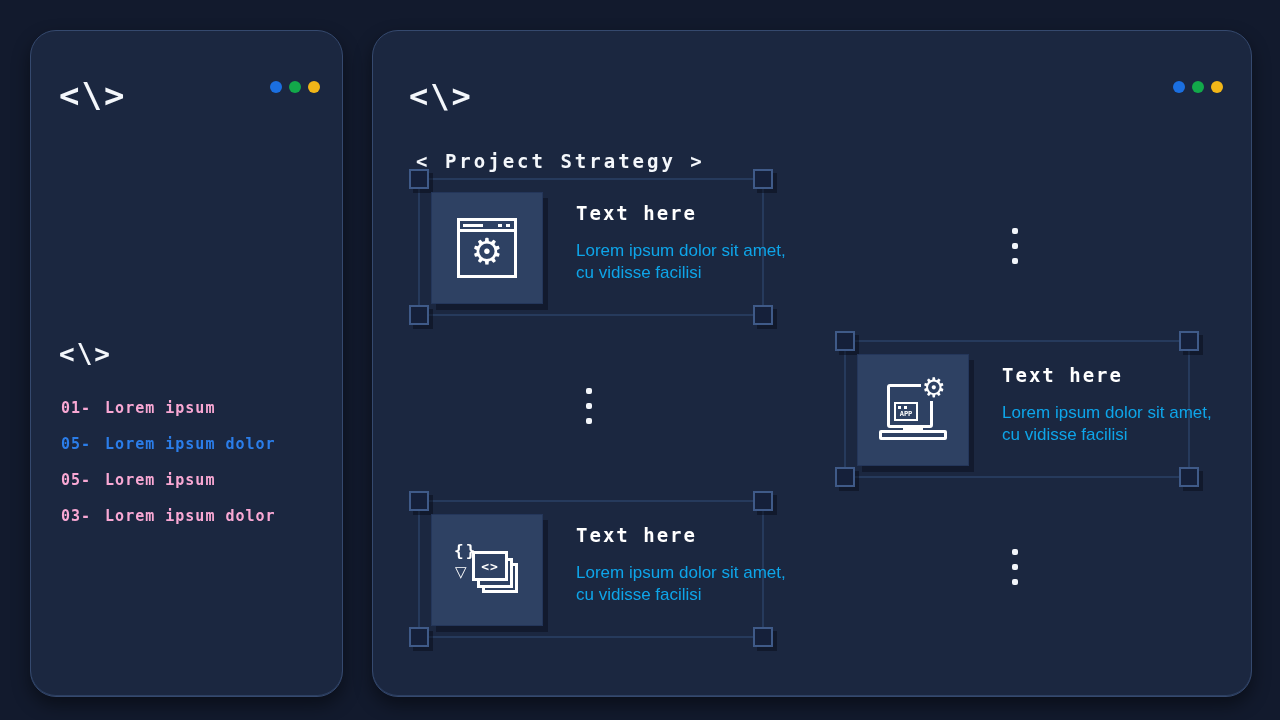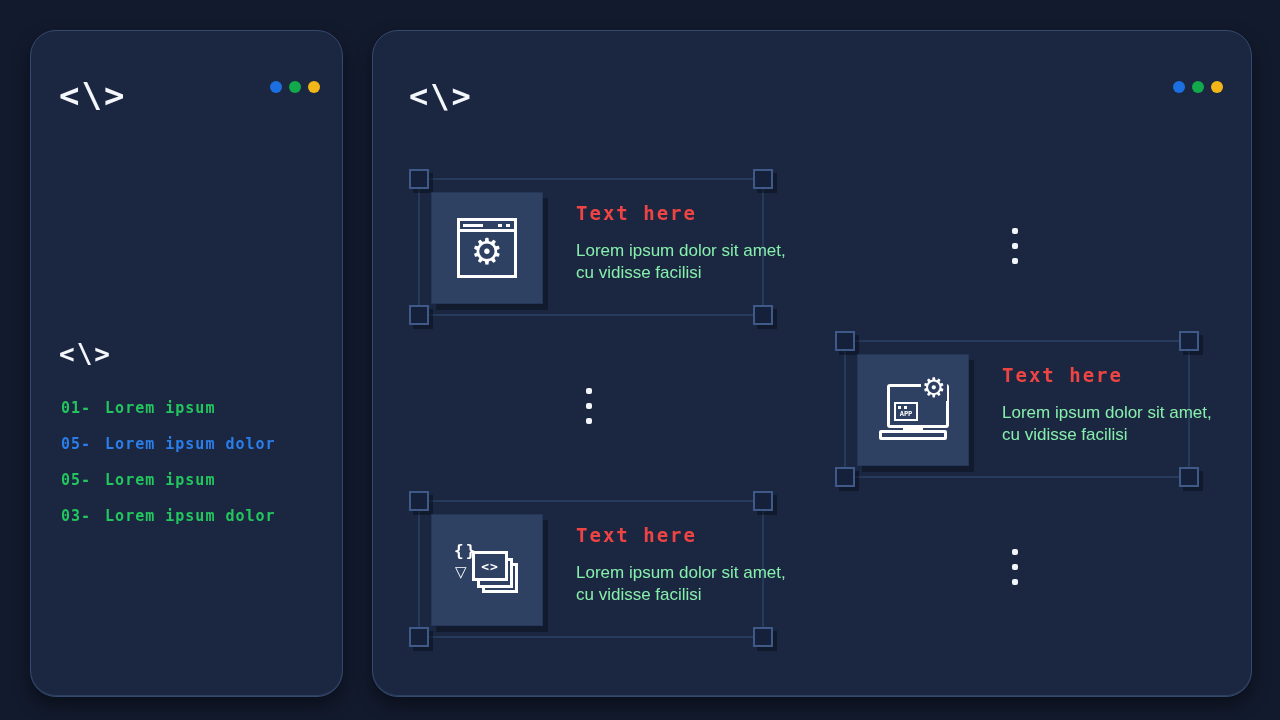--- a/index.html
+++ b/index.html
@@ -44,21 +44,21 @@
     letter-spacing:5px; line-height:62px; white-space:pre;
   }
   .section-icon {
     position:absolute; left:28px; top:308px;
     color:#f4f7fb; font-weight:bold; font-size:26px; letter-spacing:2px;
   }
   .side-list { position:absolute; left:30px; top:368px; width:270px; }
   .side-item {
     display:flex; gap:14px;
     font-weight:bold; font-size:15px; letter-spacing:1px;
-    color:#22c55e; margin-bottom:18px; cursor:pointer;
+    color:#f9a8d4; margin-bottom:18px; cursor:pointer;
   }
   .side-item.active { color:#2b7de9; }
 
   .main-heading {
     position:absolute; left:43px; top:119px;
     color:#f4f7fb; font-weight:bold; font-size:19px; letter-spacing:3px;
   }
 
   
   .card {
@@ -80,41 +80,41 @@
 
   .tile {
     position:absolute; left:11px; top:12px;
     width:112px; height:112px;
     background:#2e4163; border:1px solid #24365a;
     box-shadow:5px 6px 0 rgba(9,14,27,.5);
     display:flex; align-items:center; justify-content:center;
   }
   .card-text { position:absolute; left:156px; top:22px; width:214px; }
   .card-title {
-    color:#ef4444; font-weight:bold; font-size:19px;
+    color:#ffffff; font-weight:bold; font-size:19px;
     letter-spacing:2px; margin-bottom:16px;
     font-family:"DejaVu Sans Mono", monospace;
   }
   .card-body {
-    color:#86efac; font-size:17px; line-height:21.5px;
+    color:#0ea5e9; font-size:17px; line-height:21.5px;
     font-family:"Liberation Sans", sans-serif;
   }
 
   
   .ic-browser { width:60px; height:60px; border:3px solid #fff; position:relative; }
   .bbar { height:11px; border-bottom:3px solid #fff; position:relative; }
   .bdash { position:absolute; left:3px; top:3px; width:20px; height:3px; background:#fff; }
   .bd1 { position:absolute; top:3px; right:12px; width:4px; height:3px; background:#fff; }
   .bd2 { position:absolute; top:3px; right:4px;  width:4px; height:3px; background:#fff; }
   .bbody { height:40px; display:flex; align-items:center; justify-content:center; }
   .gear-glyph { color:#fff; font-size:36px; line-height:1; font-family:"DejaVu Sans", sans-serif; }
 
   
   .ic-laptop { position:relative; width:68px; height:60px; }
-  .lscreen { position:absolute; left:8px; top:4px; width:62px; height:44px; border:3px solid #fff; border-radius:3px; }
+  .lscreen { position:absolute; left:8px; top:4px; width:46px; height:44px; border:3px solid #fff; border-radius:3px; }
   .lgear { position:absolute; right:0; top:-6px; font-size:27px; color:#fff; line-height:1;
            background:#2e4163; padding:0 1px; font-family:"DejaVu Sans", sans-serif; }
   .lappwin { position:absolute; left:4px; bottom:4px; width:24px; height:19px; border:2px solid #fff; }
   .lappdots { position:absolute; left:2px; top:2px; width:3px; height:3px; background:#fff; box-shadow:6px 0 0 #fff; }
   .lapplabel { position:absolute; left:0; right:0; bottom:1px; text-align:center;
                color:#fff; font-size:7px; font-weight:bold; letter-spacing:0; }
   .lbase { position:absolute; left:0; bottom:0; width:68px; height:10px; border:3px solid #fff; border-radius:2px; }
   .lnotch { position:absolute; left:24px; bottom:7px; width:20px; height:6px; border:3px solid #fff; border-bottom:none; background:#2e4163; }
 
   
@@ -167,20 +167,21 @@
   </div>
 </div>
 
 <div class="panel" id="mainpanel">
   <div class="logo">&lt;\&gt;</div>
   <div class="win-dots">
     <div class="dot dot-blue"></div>
     <div class="dot dot-green"></div>
     <div class="dot dot-yellow"></div>
   </div>
+  <div class="main-heading">&lt; Project Strategy &gt;</div>
 
   <div class="card card1">
     <div class="handle h-tl"></div>
     <div class="handle h-tr"></div>
     <div class="handle h-bl"></div>
     <div class="handle h-br"></div>
     <div class="tile">
       <div class="ic-browser">
         <div class="bbar">
             <span class="bdash"></span>

